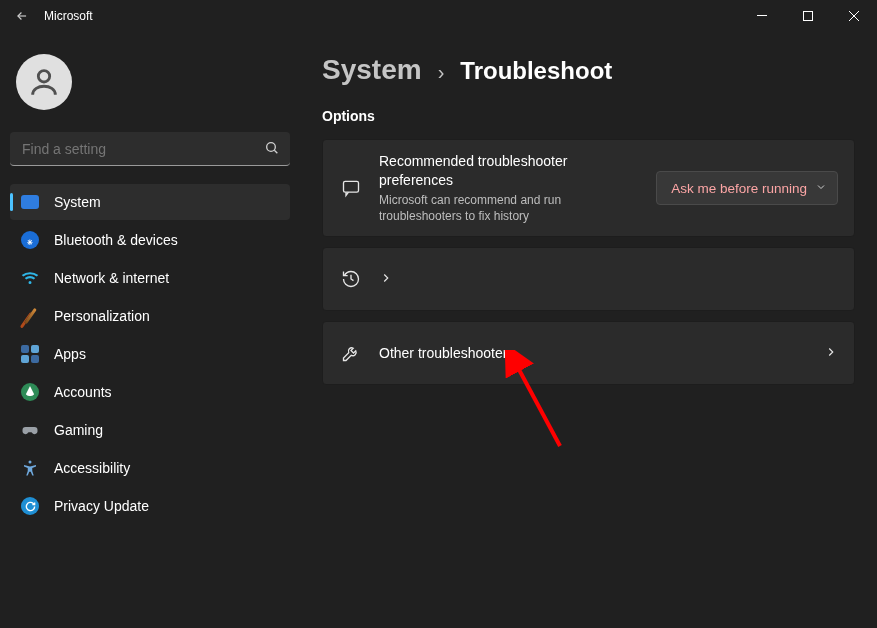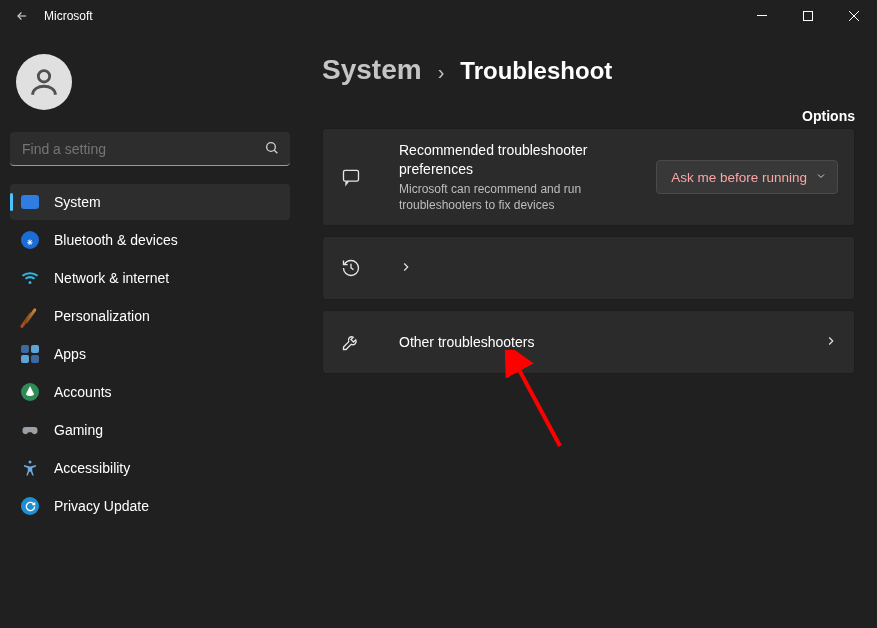--- a/index.html
+++ b/index.html
@@ -125,34 +125,33 @@
   }
   .breadcrumb {
     display:flex;align-items:baseline;gap:16px;
     margin-bottom:22px;
   }
   .bc-parent { font-size:28px; color:#c5c5c5; font-weight:600;}
   .bc-sep    { font-size:20px; color:#c5c5c5;}
   .bc-current{ font-size:24px; color:#ffffff; font-weight:600;}
   .section-label{
     font-size:14px; font-weight:600; color:#ffffff;
-    margin-bottom:4px;
-    text-align:right;
+    margin-bottom:15px;
   }
   .card {
     background:#2b2b2b;
     border:1px solid #1d1d1d;
     border-radius:4px;
     margin-bottom:10px;
   }
   .row {
     display:flex;align-items:center;
     min-height:62px;
     padding:12px 16px;
-    gap:36px;
+    gap:16px;
   }
   .row.tall { min-height:92px; }
   .row-ico{
     width:24px;
     display:flex;align-items:center;justify-content:center;
     color:#e6e6e6;
   }
   .row-body{ flex:1; }
   .row-title{ font-size:14px; color:#ffffff; line-height:1.35;}
   .row-sub  { font-size:12px; color:#bdbdbd; line-height:1.35; margin-top:2px;}
@@ -316,21 +315,21 @@
     <div class="card">
       <div class="row tall">
         <div class="row-ico">
           <svg width="20" height="20" viewBox="0 0 24 24" fill="none" stroke="currentColor" stroke-width="1.6">
               <rect x="3" y="4" width="18" height="13" rx="2"></rect>
               <path d="M9 17l-3 4v-4"></path>
             </svg>
         </div>
         <div class="row-body">
           <div class="row-title">Recommended troubleshooter preferences</div>
-          <div class="row-sub">Microsoft can recommend and run troubleshooters to fix devices</div>
+          <div class="row-sub">Microsoft can recommend and run troubleshooters to fix history</div>
         </div>
         <div class="dropdown">
           <span>Ask me before running</span>
           <span class="chev">
             <svg width="12" height="12" viewBox="0 0 24 24" fill="none" stroke="currentColor" stroke-width="2">
                 <path d="M6 9l6 6 6-6"></path>
               </svg>
           </span>
         </div>
       </div>

